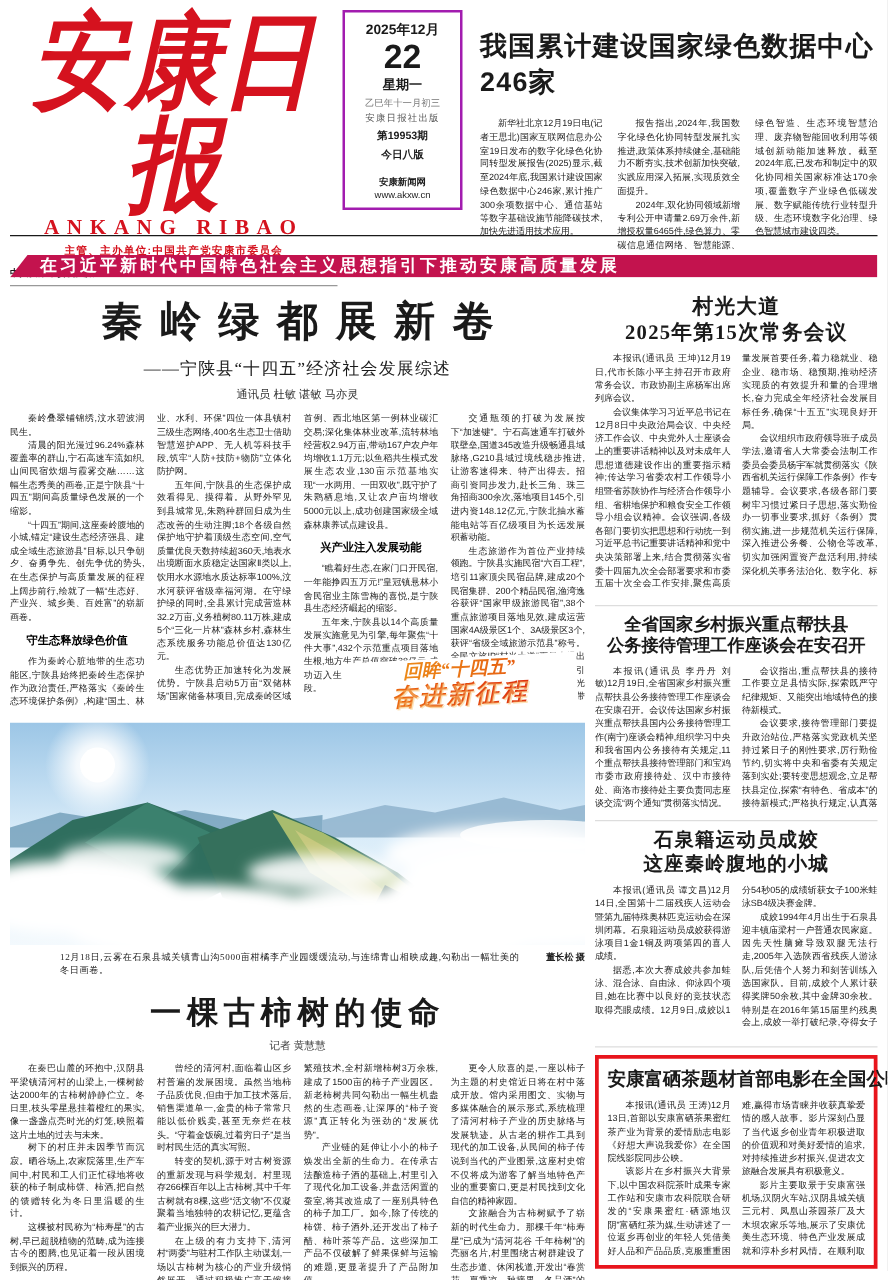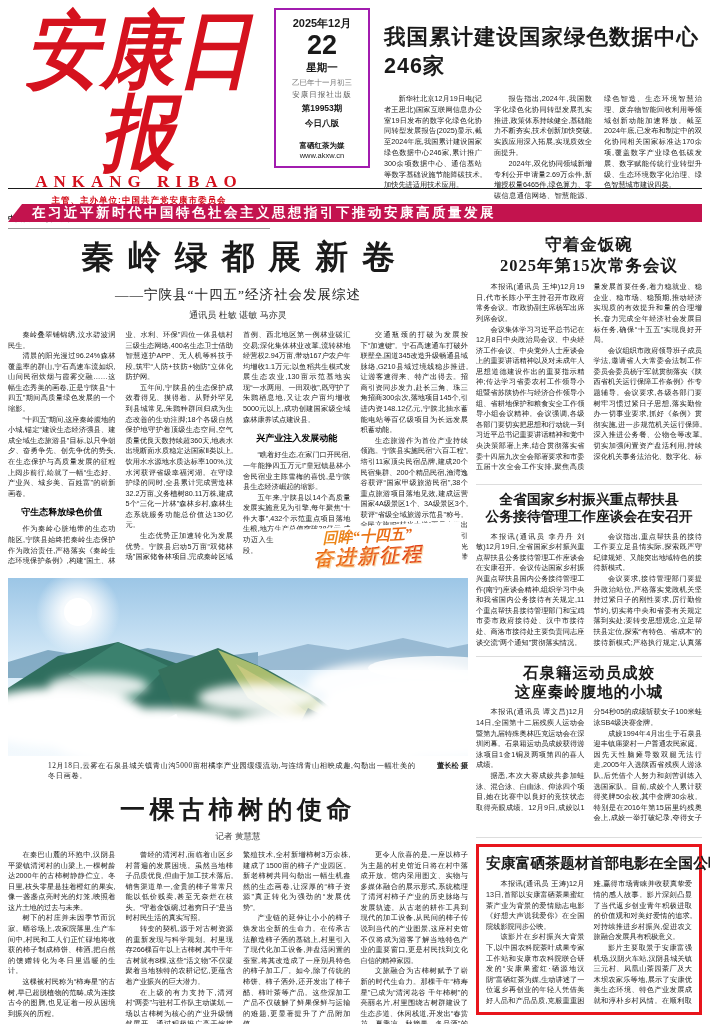--- a/index.html
+++ b/index.html
@@ -120,21 +120,21 @@
     </div>
 
     <div class="datebox">
       <div class="db-ym">2025年12月</div>
       <div class="db-day">22</div>
       <div class="db-week">星期一</div>
       <div class="db-lunar">乙巳年十一月初三</div>
       <div class="db-pub">安康日报社出版</div>
       <div class="db-issue">第19953期</div>
       <div class="db-pages">今日八版</div>
-      <div class="db-site">富硒红茶为媒</div>
+      <div class="db-site">安康新闻网</div>
       <div class="db-url">www.akxw.cn</div>
     </div>
 
     <div class="top-article">
       <div class="top-headline">我国累计建设国家绿色数据中心246家</div>
       <div class="top-body">
           <p class="b-p">新华社北京12月19日电(记者王思北)国家互联网信息办公室19日发布的数字化绿色化协同转型发展报告(2025)显示,截至2024年底,我国累计建设国家绿色数据中心246家,累计推广300余项数据中心、通信基站等数字基础设施节能降碳技术,加快先进适用技术应用。</p>
           <p class="b-p">报告指出,2024年,我国数字化绿色化协同转型发展扎实推进,政策体系持续健全,基础能力不断夯实,技术创新加快突破,实践应用深入拓展,实现质效全面提升。</p>
           <p class="b-p">2024年,双化协同领域新增专利公开申请量2.69万余件,新增授权量6465件,绿色算力、零碳信息通信网络、智慧能源、绿色智造、生态环境智慧治理、废弃物智能回收利用等领域创新动能加速释放。截至2024年底,已发布和制定中的双化协同相关国家标准达170余项,覆盖数字产业绿色低碳发展、数字赋能传统行业转型升级、生态环境数字化治理、绿色智慧城市建设四类。</p>
         </div>
@@ -236,21 +236,21 @@
             <p class="b-p">更令人欣喜的是,一座以柿子为主题的村史馆近日将在村中落成开放。馆内采用图文、实物与多媒体融合的展示形式,系统梳理了清河村柿子产业的历史脉络与发展轨迹。从古老的耕作工具到现代的加工设备,从民间的柿子传说到当代的产业图景,这座村史馆不仅将成为游客了解当地特色产业的重要窗口,更是村民找到文化自信的精神家园。</p>
             <p class="b-p">文旅融合为古柿树赋予了崭新的时代生命力。那棵千年“柿寿星”已成为“清河花谷 千年柿树”的亮丽名片,村里围绕古树群建设了生态步道、休闲栈道,开发出“春赏花、夏乘凉、秋摘果、冬品酒”的全季节旅游体验。游客们在这里不仅能触摸古树的沧桑,还能亲身体验柿子酒的酿造过程,感受民宿里描绘的乡土风情。</p>
           </div>
       </div>
     </div>
 
     <div class="col-right">
 
       <div class="r-art ra1">
         <div class="r-head serif">
-          <span class="hl1">守着金饭碗</span>
+          <span class="hl1">村光大道</span>
           <span class="hl1">2025年第15次常务会议</span>
         </div>
         <div class="article-cols r-body">
             <p class="b-p">本报讯(通讯员 王坤)12月19日,代市长陈小平主持召开市政府常务会议。市政协副主席杨军出席列席会议。</p>
             <p class="b-p">会议集体学习习近平总书记在12月8日中央政治局会议、中央经济工作会议、中央党外人士座谈会上的重要讲话精神以及对未成年人思想道德建设作出的重要指示精神;传达学习省委农村工作领导小组暨省苏陕协作与经济合作领导小组、省耕地保护和粮食安全工作领导小组会议精神。会议强调,各级各部门要切实把思想和行动统一到习近平总书记重要讲话精神和党中央决策部署上来,结合贯彻落实省委十四届九次全会部署要求和市委五届十次全会工作安排,聚焦高质量发展首要任务,着力稳就业、稳企业、稳市场、稳预期,推动经济实现质的有效提升和量的合理增长,奋力完成全年经济社会发展目标任务,确保“十五五”实现良好开局。</p>
             <p class="b-p">会议组织市政府领导班子成员学法,邀请省人大常委会法制工作委员会委员杨宇军就贯彻落实《陕西省机关运行保障工作条例》作专题辅导。会议要求,各级各部门要树牢习惯过紧日子思想,落实勤俭办一切事业要求,抓好《条例》贯彻实施,进一步规范机关运行保障,深入推进公务餐、公物仓等改革,切实加强闲置资产盘活利用,持续深化机关事务法治化、数字化、标准化融合发展,着力促进节约型机关和效能型政府建设。</p>
           </div>
       </div>
 
       <div class="r-art ra2">

